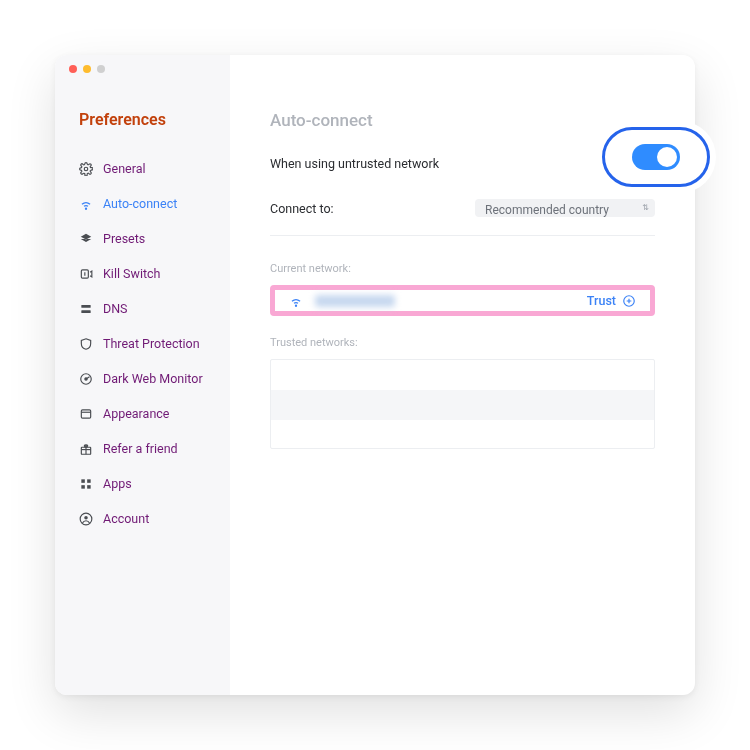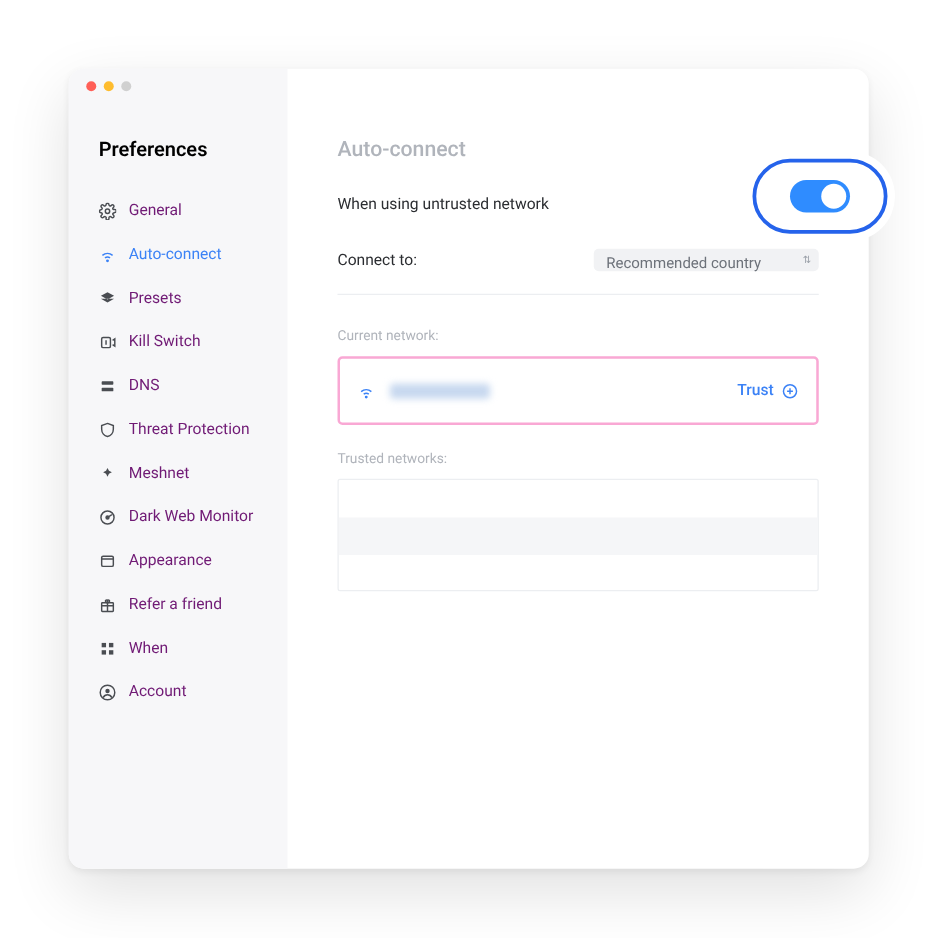--- a/index.html
+++ b/index.html
@@ -28,21 +28,21 @@
   .t-yellow { background: #febc2e; }
   .t-green { background: #d0d0d0; }
 
   .sidebar {
     width: 175px;
     background: #f7f7f9;
     border-radius: 12px 0 0 12px;
     padding: 55px 0 24px 24px;
   }
   .sidebar h1 {
-    font-size: 16px; font-weight: 600; color: #000000;
+    font-size: 16px; font-weight: 600; color: #c2410c;
     margin-bottom: 22px;
   }
   .nav { list-style: none; }
   .nav li {
     display: flex; align-items: center; gap: 10px;
     height: 35px;
     font-size: 12.5px; color: #701a75;
     cursor: pointer;
   }
   .nav li.active { color: #3b82f6; }
@@ -73,22 +73,22 @@
     border-radius: 4px; padding: 4px 22px 0 10px;
     font-size: 12px; position: relative;
     min-width: 180px;
     cursor: pointer;
   }
   .select .chev { position: absolute; right: 6px; top: 50%; transform: translateY(-50%); font-size: 8px; color: #9aa0a8; line-height: 1; }
   .section-label {
     font-size: 11px; color: #b0b4bb; margin-bottom: 10px;
   }
   .netrow {
-    border: 2px solid #f9a8d4; border-radius: 4px;
-    padding: 18px 14px;
+    border: 5px solid #f9a8d4; border-radius: 4px;
+    padding: 3px 14px;
     display: flex; align-items: center; justify-content: space-between;
     margin-bottom: 20px;
   }
   .netleft { display: flex; align-items: center; gap: 12px; }
   .wifi-icon { color: #3b82f6; }
   .wifi-icon svg { width: 14px; height: 14px; display: block; }
   .netname {
     width: 80px; height: 12px; border-radius: 3px;
     background: #c7d8ef; filter: blur(3px);
   }
@@ -193,28 +193,20 @@
 
       <li>
         <span class="icon">
           <svg viewBox="0 0 24 24" fill="none" stroke="currentColor" stroke-width="2">
               <path d="M12 3l8 3v5c0 5-3.5 9-8 10-4.5-1-8-5-8-10V6l8-3z"></path>
             </svg>
         </span>
         <span>Threat Protection</span>
       </li>
 
-      <li>
-        <span class="icon">
-          <svg viewBox="0 0 24 24" fill="currentColor">
-              <path d="M12 4l2 4 4 2-4 2-2 4-2-4-4-2 4-2 2-4z"></path>
-            </svg>
-        </span>
-        <span>Meshnet</span>
-      </li>
 
 
       <li>
         <span class="icon">
           <svg viewBox="0 0 24 24" fill="none" stroke="currentColor" stroke-width="2">
               <circle cx="12" cy="12" r="9"></circle>
               <path d="M12 12l6-4"></path>
               <circle cx="12" cy="12" r="2" fill="currentColor"></circle>
             </svg>
         </span>
@@ -245,21 +237,21 @@
 
       <li>
         <span class="icon">
           <svg viewBox="0 0 24 24" fill="currentColor">
               <rect x="4" y="4" width="6" height="6"></rect>
               <rect x="14" y="4" width="6" height="6"></rect>
               <rect x="4" y="14" width="6" height="6"></rect>
               <rect x="14" y="14" width="6" height="6"></rect>
             </svg>
         </span>
-        <span>When</span>
+        <span>Apps</span>
       </li>
 
       <li>
         <span class="icon">
           <svg viewBox="0 0 24 24" fill="currentColor">
               <circle cx="12" cy="12" r="10" fill="none" stroke="currentColor" stroke-width="2"></circle>
               <circle cx="12" cy="10" r="3"></circle>
               <path d="M6 19c1.5-3 4-4 6-4s4.5 1 6 4" fill="none" stroke="currentColor" stroke-width="2"></path>
             </svg>
         </span>

